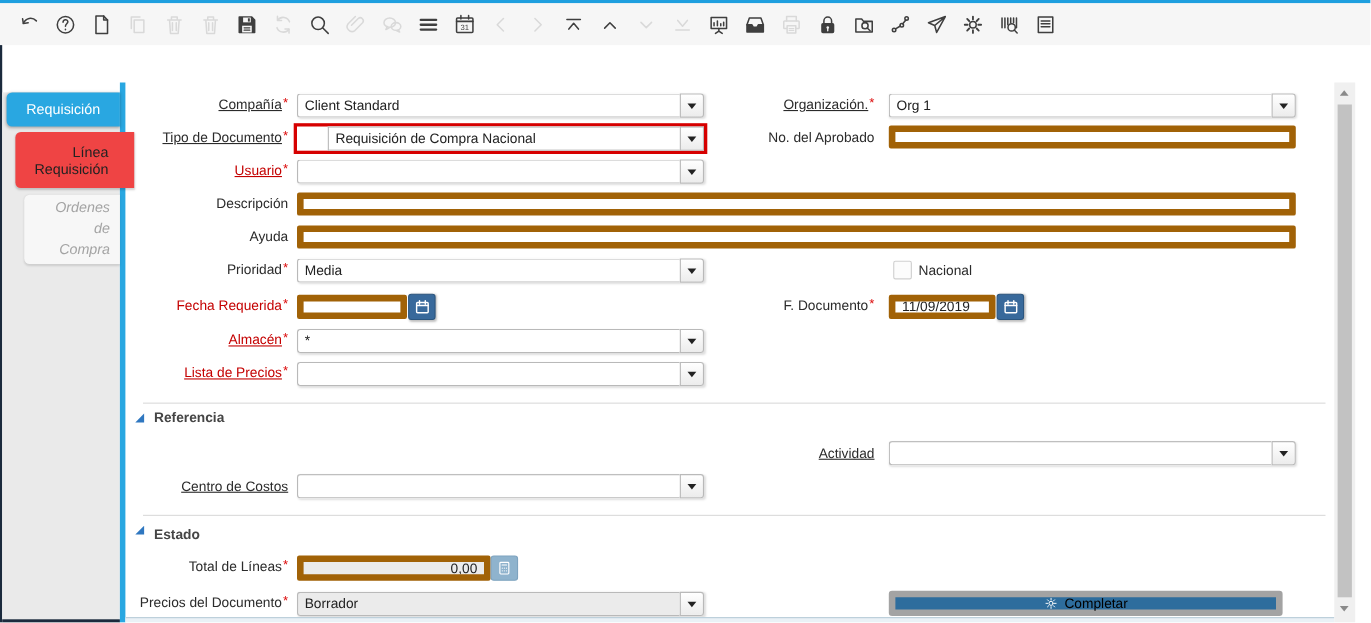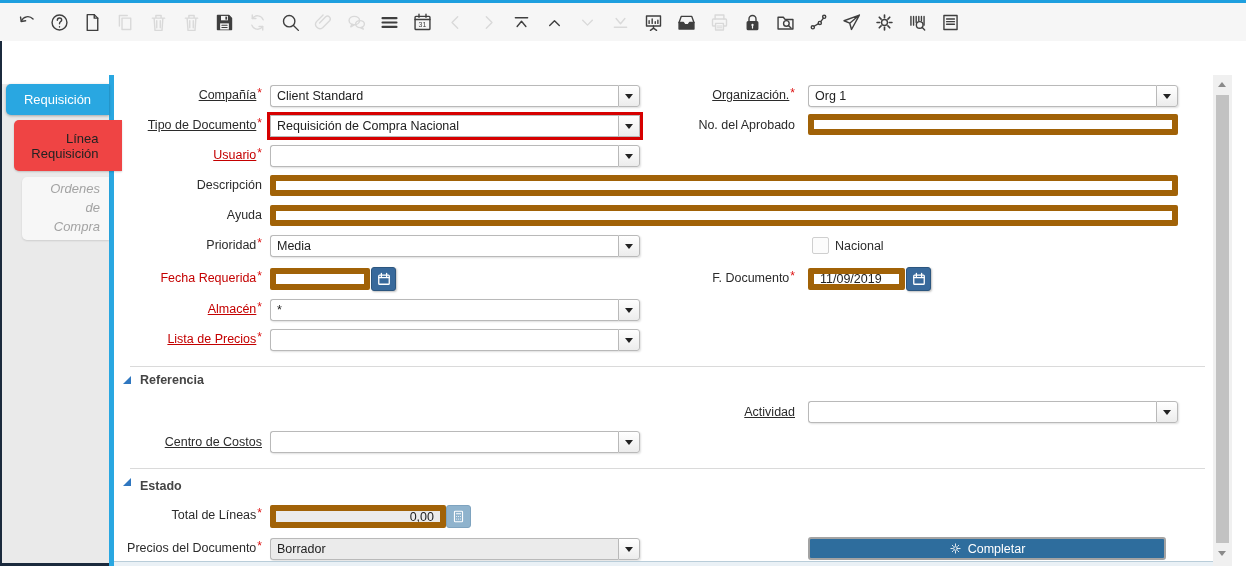--- a/index.html
+++ b/index.html
@@ -48,38 +48,38 @@
   .cv { flex:1; border:1px solid #b9b9b9; border-right:none; border-radius:3px 0 0 3px;
     background:#fff; font-size:12.5px; line-height:20px; padding:0 6px; white-space:nowrap;
     overflow:hidden; color:#222; }
   .cv.dis { background:#ebebeb; }
   .cbtn { width:22px; border:1px solid #b9b9b9; border-radius:0 3px 3px 0;
     background:linear-gradient(#ffffff,#ececec); display:flex; align-items:center;
     justify-content:center; cursor:pointer; }
   .arr { width:0; height:0; border-left:4px solid transparent; border-right:4px solid transparent;
     border-top:5px solid #222; }
   .red-wrap { position:absolute; border:3px solid #d60000; }
-  .combo-in { position:relative; width:100%; height:100%; box-shadow:none; border-radius:0; }
+  .combo-in { position:relative; width:100%; height:100%; box-shadow:none; border-radius:0;padding-left:28px; }
   .combo-in .cv, .combo-in .cbtn { border-radius:0; }
   .cal-btn { position:absolute; width:25px; height:24px; background:#38699b; border:1px solid #2c567f;
     border-radius:3px; display:flex; align-items:center; justify-content:center; cursor:pointer;
     box-shadow:1px 1px 2px rgba(0,0,0,.25); }
   .cal-btn svg { width:14px; height:14px; stroke:#fff; fill:none; stroke-width:1.5; stroke-linecap:round; }
   .calc-btn { position:absolute; width:25px; height:23px; background:#8fb3cd; border:1px solid #7ea3bf;
     border-radius:3px; display:flex; align-items:center; justify-content:center; cursor:default; }
   .calc-btn svg { width:13px; height:13px; stroke:#fff; fill:none; stroke-width:1.3; stroke-linecap:round; }
   .chk { position:absolute; width:17px; height:17px; appearance:none; -webkit-appearance:none;
     border:1px solid #cfcfcf; background:#fcfcfc; border-radius:2px; cursor:pointer; }
   .plain-lbl { position:absolute; font-size:12.5px; color:#2b2b2b; }
   .hr { position:absolute; height:1px; background:#dadada; }
   .sect-tri { position:absolute; width:0; height:0; border-left:8px solid transparent;
     border-bottom:8px solid #2f77c0; cursor:pointer; }
   .sect-lbl { position:absolute; font-size:12.5px; font-weight:700; color:#454545; }
   .btn-completar { position:absolute; left:808px; top:537px; width:358px; height:23px;
-    background:#2e6d9d; border:2px solid #a3a3a3; border-radius:3px; color:#ffffff; font-size:12.5px;
+    background:#2e6d9d; border:6px solid #a3a3a3; border-radius:3px; color:#000000; font-size:12.5px;
     display:flex; align-items:center; justify-content:center; gap:6px; cursor:pointer; }
   .btn-completar svg { width:13px; height:13px; fill:none; stroke:#fff; stroke-width:1.6;
     stroke-linecap:round; }
   .bstrip { position:absolute; left:114px; top:561px; width:1099px; height:5px; background:#eaf1f6;
     border-top:1px solid #b9cdd9; }
 
   
   .strack { position:absolute; left:1213px; top:75px; width:19px; height:491px; background:#f0f0f0; }
   .sthumb { position:absolute; left:1216px; top:95px; width:13px; height:448px; background:#c2c2c2; }
   .sarr { position:absolute; width:0; height:0; border-left:4px solid transparent;

